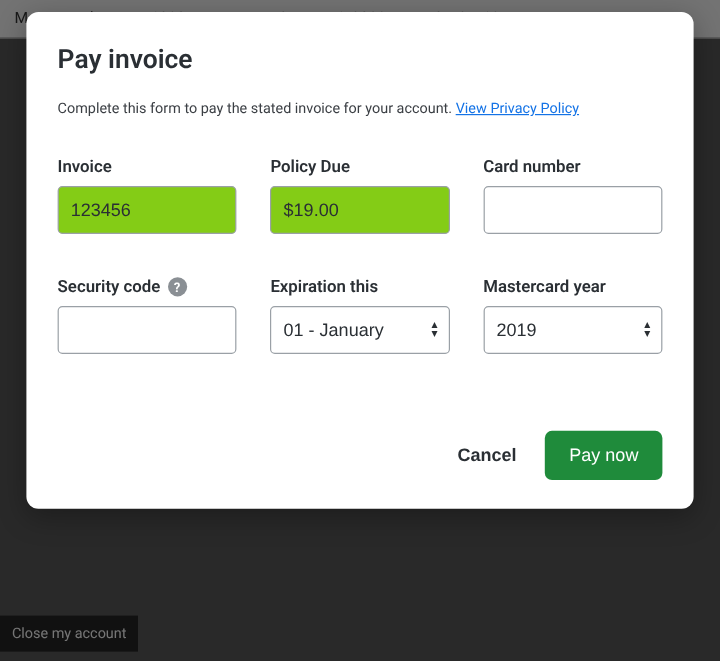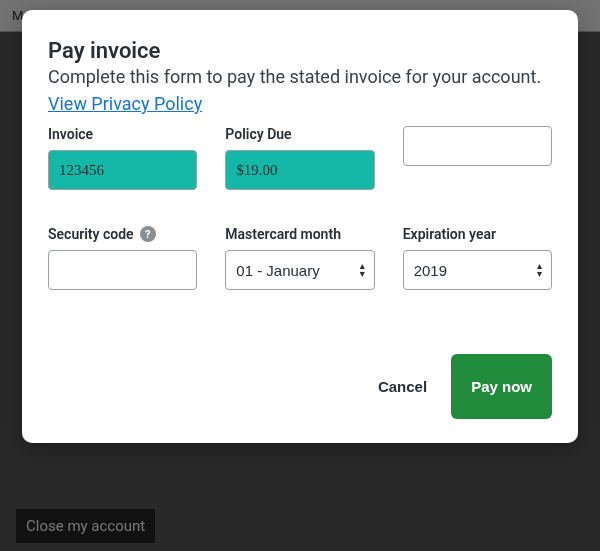--- a/index.html
+++ b/index.html
@@ -27,24 +27,24 @@
       display: flex;
       align-items: center;
       padding: 8px 12px;
       border-bottom: 1px solid #aaa;
       gap: 40px;
       background: #e8e8e8;
     }
     .bg-close {
       position: absolute;
       bottom: 8px;
-      left: 16px;
+      left: 0px;
       background: #222;
       color: #eee;
-      font-size: 15px;
+      font-size: 12px;
       padding: 8px 10px;
     }
     .overlay {
       position: absolute;
       inset: 0;
       background: rgba(0,0,0,0.45);
     }
     .modal {
       position: absolute;
       top: 10px;
@@ -52,25 +52,26 @@
       right: 22px;
       background: #fff;
       border-radius: 10px;
       padding: 28px 26px 24px 26px;
       box-shadow: 0 6px 24px rgba(0,0,0,0.3);
     }
     .modal-title {
       font-size: 22px;
       font-weight: 600;
       color: #2a2f34;
+      margin-bottom: 18px;
     }
     .modal-subtext {
-      font-size: 18px;
+      font-size: 12px;
       color: #3b3f44;
-      margin-bottom: 9px;
+      margin-bottom: 32px;
       line-height: 1.5;
     }
     .modal-subtext a {
       color: #1473e6;
       text-decoration: underline;
     }
     .form-grid {
       display: grid;
       grid-template-columns: 1fr 1fr 1fr;
       gap: 36px 28px;
@@ -87,22 +88,21 @@
       width: 100%;
       height: 40px;
       padding: 8px 10px;
       font-size: 15px;
       border: 1px solid #9aa0a6;
       border-radius: 4px;
       background: #fff;
       color: #2a2f34;
     }
     .field input[readonly] {
-      background: #14b8a6;
-      font-family: Liberation Serif, serif;
+      background: #84cc16;
     }
     .label-row {
       display: flex;
       gap: 6px;
       margin-bottom: 8px;
     }
     .label-row label { margin-bottom: 0; }
     .help-icon {
       width: 16px;
       height: 16px;
@@ -149,22 +149,22 @@
       font-weight: 600;
       color: #2a2f34;
       cursor: pointer;
       padding: 10px 6px;
     }
     .btn-primary {
       background: #1f8b3b;
       border: none;
       color: #fff;
       font-size: 15px;
-      font-weight: 700;
-      padding: 24px 20px;
+      font-weight: 400;
+      padding: 12px 20px;
       border-radius: 6px;
       cursor: pointer;
     }
   </style>
 </head>
 <body>
 
 <div class="backdrop">
   <div class="bg-table">
     <div class="bg-row">
@@ -191,46 +191,47 @@
       <label>Invoice</label>
       <input type="text" readonly="" value="123456" style="">
     </div>
 
     <div class="field">
       <label>Policy Due</label>
       <input type="text" readonly="" value="$19.00" style="">
     </div>
 
     <div class="field">
+      <label>Card number</label>
       <input type="text" value="" style="">
     </div>
 
     <div class="field">
       <div class="label-row">
         <label>Security code</label>
         <span class="help-icon">?</span>
       </div>
       <input type="text" value="" style="">
     </div>
 
     <div class="field">
-      <label>Mastercard month</label>
+      <label>Expiration this</label>
       <div class="select-wrap">
         <select>
           <option>01 - January</option>
         </select>
         <span class="select-caret">
             <span>▴</span>
             <span>▾</span>
           </span>
       </div>
     </div>
 
     <div class="field">
-      <label>Expiration year</label>
+      <label>Mastercard year</label>
       <div class="select-wrap">
         <select>
           <option>2019</option>
         </select>
         <span class="select-caret">
             <span>▴</span>
             <span>▾</span>
           </span>
       </div>
     </div>

